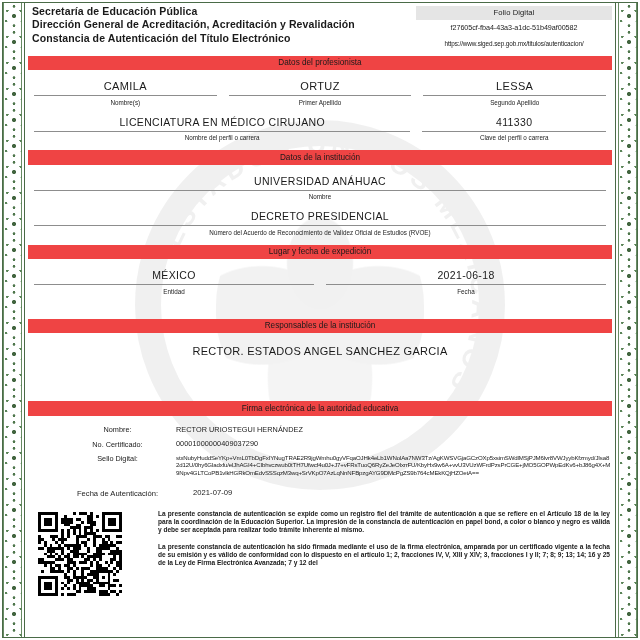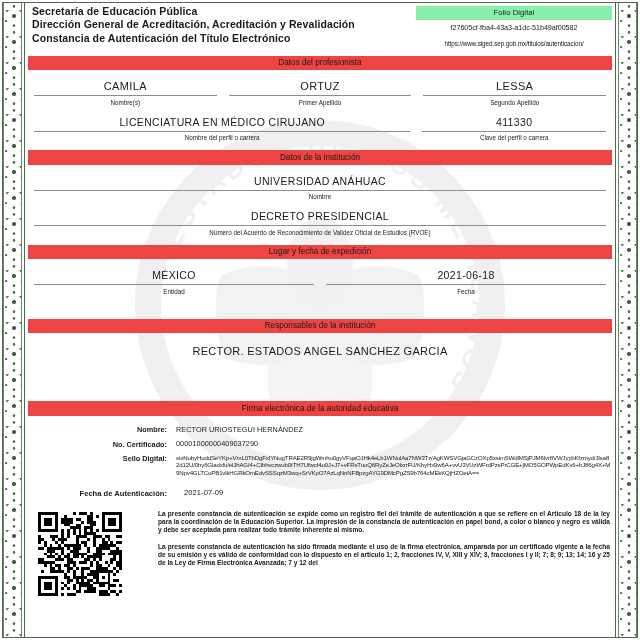--- a/index.html
+++ b/index.html
@@ -95,21 +95,21 @@
     line-height:13.3px;
     letter-spacing:.1px;
     white-space:nowrap;
   }
   .header-right {
     width:196px; flex:0 0 196px;
     text-align:center;
     padding-top:1px;
   }
   .folio-bar {
-    background:#86efac;
+    background:#e5e5e5;
     font-size:7.6px;
     padding:2px 0 2.5px;
     letter-spacing:.1px;
   }
   .folio-value {
     font-size:7.2px;
     padding-top:3px;
     letter-spacing:-.05px;
     white-space:nowrap;
   }
@@ -162,39 +162,39 @@
     font-size:11px;
     letter-spacing:.3px;
     margin-top:12px;
   }
 
   
   .sig-block { margin-top:9px; padding-left:40px; }
   .sig-row { display:flex; margin-top:5px; }
   .sig-label {
     width:108px; flex:0 0 108px;
-    text-align:right;
+    text-align:center;
     font-size:7.3px;
-    font-weight:bold;
+    font-weight:normal;
     padding-right:9px;
     padding-top:.5px;
   }
   .sig-value {
     flex:1 1 auto;
     font-size:7.3px;
     letter-spacing:.05px;
   }
   .seal-value {
     font-size:6.1px;
     line-height:7.9px;
     letter-spacing:-.15px;
     word-break:break-all;
     font-family:"Liberation Sans", sans-serif;
   }
-  .sig-row.date { margin-top:11px; }
+  .sig-row.date { margin-top:11px;gap:9px; }
   .sig-row.date .sig-label { font-size:7.6px; }
   .sig-row.date .sig-value { font-size:7.6px; padding-left:8px; }
 
   
   .footer { display:flex; margin-top:12px; }
   .qr-wrap { width:120px; flex:0 0 120px; padding-left:10px; padding-top:2px; }
   .qr { width:84px; height:84px; display:block; }
   .legal { flex:1 1 auto; padding-left:10px; padding-right:2px; }
   .legal p {
     font-size:6.6px;

